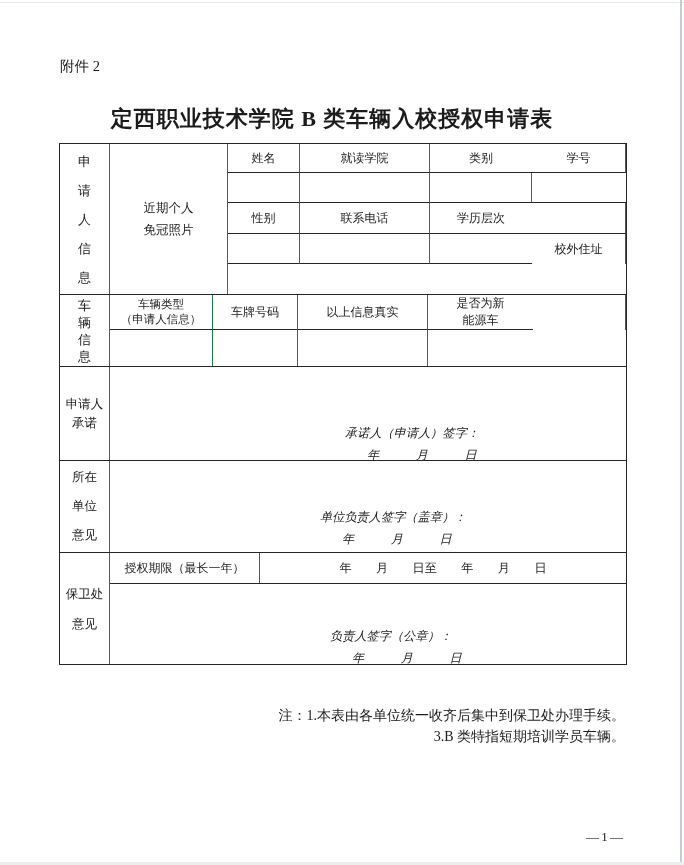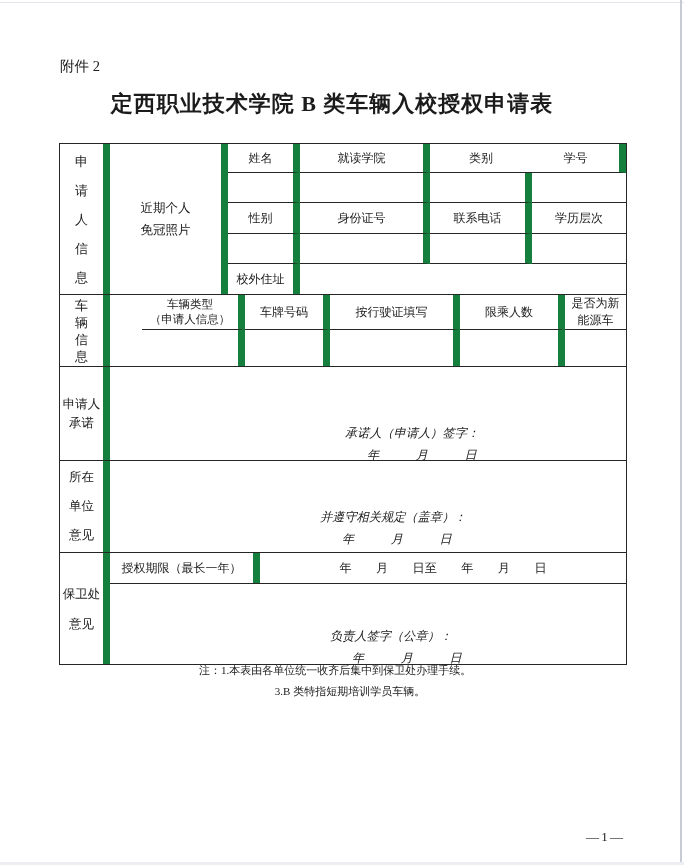--- a/index.html
+++ b/index.html
@@ -6,36 +6,36 @@
   body{
     width:684px;height:865px;position:relative;background:#ffffff;
     font-family:"Liberation Serif","DejaVu Serif",serif;color:#1b1b1b;
     overflow:hidden;
   }
   .scan-edge-right{position:absolute;top:0;right:2px;width:2px;height:865px;background:#c7ccd4;}
   .scan-edge-top{position:absolute;top:2px;left:0;width:684px;height:1px;background:#e3e6ea;}
   .scan-edge-bottom{position:absolute;bottom:0;left:0;width:684px;height:3px;background:#eceef1;}
 
   .attachment{position:absolute;left:60px;top:57px;font-size:14.5px;}
-  .doc-title{position:absolute;left:0;width:664px;top:89px;text-align:center;
+  .doc-title{position:absolute;left:0;width:664px;top:104px;text-align:center;
     font-size:22px;font-weight:bold;letter-spacing:1px;}
 
   .form-table{position:absolute;left:59px;top:143px;width:568px;height:522px;
     border:1.6px solid #262626;box-sizing:border-box;display:flex;flex-direction:column;}
   .sec{display:flex;box-sizing:border-box;}
   .sec + .sec{border-top:1px solid #262626;}
   .s1{height:150px;}
-  .s2{height:72px;gap:32px;}
+  .s2{height:72px;}
   .s3{height:94px;}
   .s4{height:92px;}
   .s5{flex:1;}
 
   .cell{display:flex;align-items:center;justify-content:center;text-align:center;
     font-size:12px;box-sizing:border-box;}
-  .br{border-right:7px solid #15803d;}
+  .br{border-right:1px solid #15803d;}
   .bb{border-bottom:1px solid #262626;}
   .ml{white-space:pre-line;}
 
   .vlabel{width:50px;flex:0 0 50px;}
   .vchars{display:block;width:15px;word-break:break-all;text-align:center;font-size:13px;}
   .s1 .vchars{line-height:29px;}
   .s2 .vchars{line-height:17px;}
   .hlabel{width:50px;flex:0 0 50px;font-size:12.5px;white-space:pre-line;}
   .lh19{line-height:19px;}
   .lh29{line-height:29px;}
@@ -56,21 +56,21 @@
   .sig-date{margin-left:22px;margin-top:5px;}
   .sig-s3{left:235px;top:58px;}
   .sig-s4{left:210px;top:48px;}
   .sig-s5{left:220px;top:44px;}
 
   .s5-right{flex:1;display:flex;flex-direction:column;}
   .auth-row{height:31px;flex:0 0 31px;display:flex;border-bottom:1px solid #262626;box-sizing:border-box;}
   .auth-label{width:150px;flex:0 0 150px;font-size:12px;}
   .auth-dates{flex:1;font-size:12.2px;}
 
-  .notes{position:absolute;left:45px;top:660px;width:580px;font-size:11px;line-height:20.5px;text-align:center;}
+  .notes{position:absolute;left:45px;top:706px;width:580px;font-size:14px;line-height:20.5px;text-align:right;}
   .notes .indent{padding-left:30px;}
   .page-number{position:absolute;left:586px;top:829px;font-size:13px;letter-spacing:-0.5px;}
 </style>
 </head>
 <body>
 
 <div class="scan-edge-top"></div>
 <div class="scan-edge-right"></div>
 <div class="scan-edge-bottom"></div>
 
@@ -90,21 +90,20 @@
       <div class="cell br bb">就读学院</div>
       <div class="cell bb">类别</div>
       <div class="cell br bb">学号</div>
 
       <div class="cell br bb"></div>
       <div class="cell br bb"></div>
       <div class="cell br bb"></div>
       <div class="cell bb"></div>
 
       <div class="cell br bb">性别</div>
-      <div class="cell br bb">身份证号</div>
       <div class="cell br bb">联系电话</div>
       <div class="cell bb">学历层次</div>
 
       <div class="cell br bb"></div>
       <div class="cell br bb"></div>
       <div class="cell br bb"></div>
       <div class="cell bb"></div>
 
       <div class="cell br">校外住址</div>
       <div class="cell addr-span"></div>
@@ -112,22 +111,21 @@
   </div>
 
   <div class="sec s2">
     <div class="cell vlabel br">
       <span class="vchars">车辆信息</span>
     </div>
     <div class="grid2">
       <div class="cell br bb ml vt-hdr">车辆类型
 （申请人信息）</div>
       <div class="cell br bb">车牌号码</div>
-      <div class="cell br bb">按行驶证填写</div>
-      <div class="cell br bb">限乘人数</div>
+      <div class="cell br bb">以上信息真实</div>
       <div class="cell bb ml">是否为新
 能源车</div>
 
       <div class="cell br"></div>
       <div class="cell br"></div>
       <div class="cell br"></div>
       <div class="cell br"></div>
       <div class="cell"></div>
     </div>
   </div>
@@ -142,21 +140,21 @@
       </div>
     </div>
   </div>
 
   <div class="sec s4">
     <div class="cell hlabel br lh29">所在
 单位
 意见</div>
     <div class="content-cell">
       <div class="sig-block sig-s4">
-        <div>并遵守相关规定（盖章）：</div>
+        <div>单位负责人签字（盖章）：</div>
         <div class="sig-date">年　　　月　　　日</div>
       </div>
     </div>
   </div>
 
   <div class="sec s5">
     <div class="cell hlabel br lh30">保卫处
 意见</div>
     <div class="s5-right">
       <div class="auth-row">

